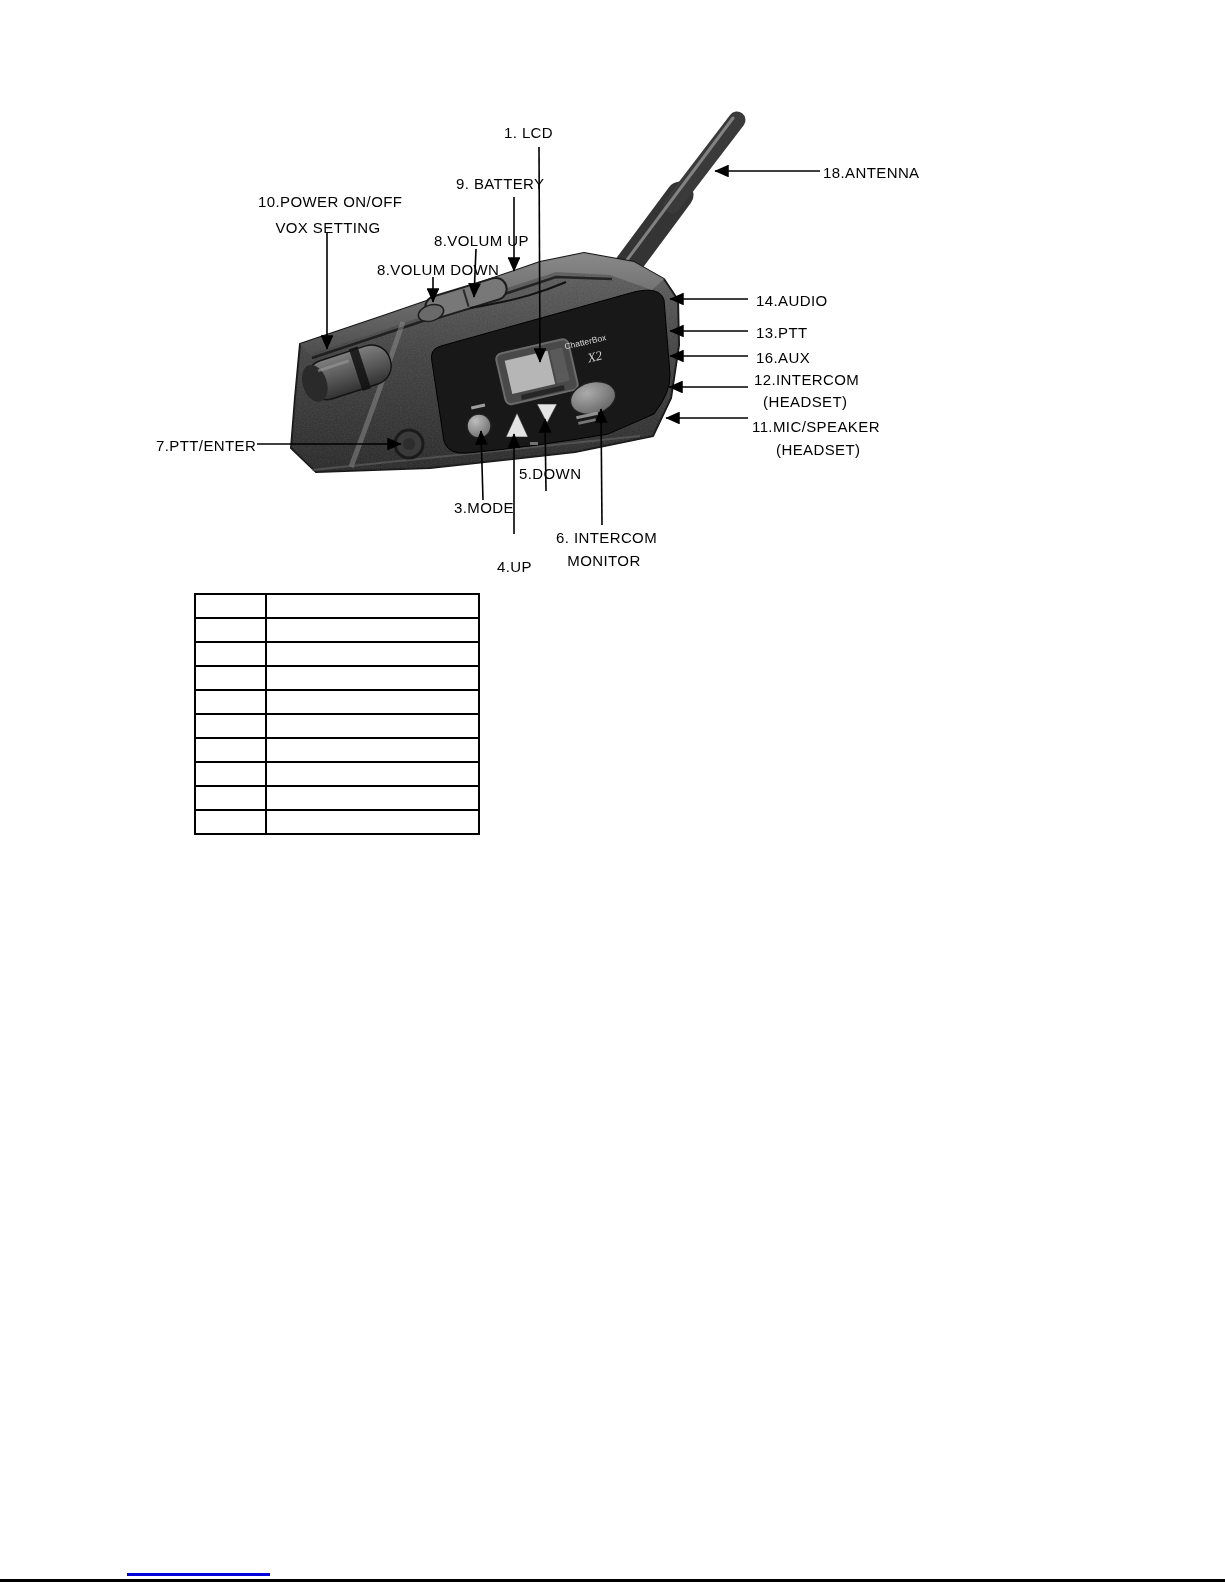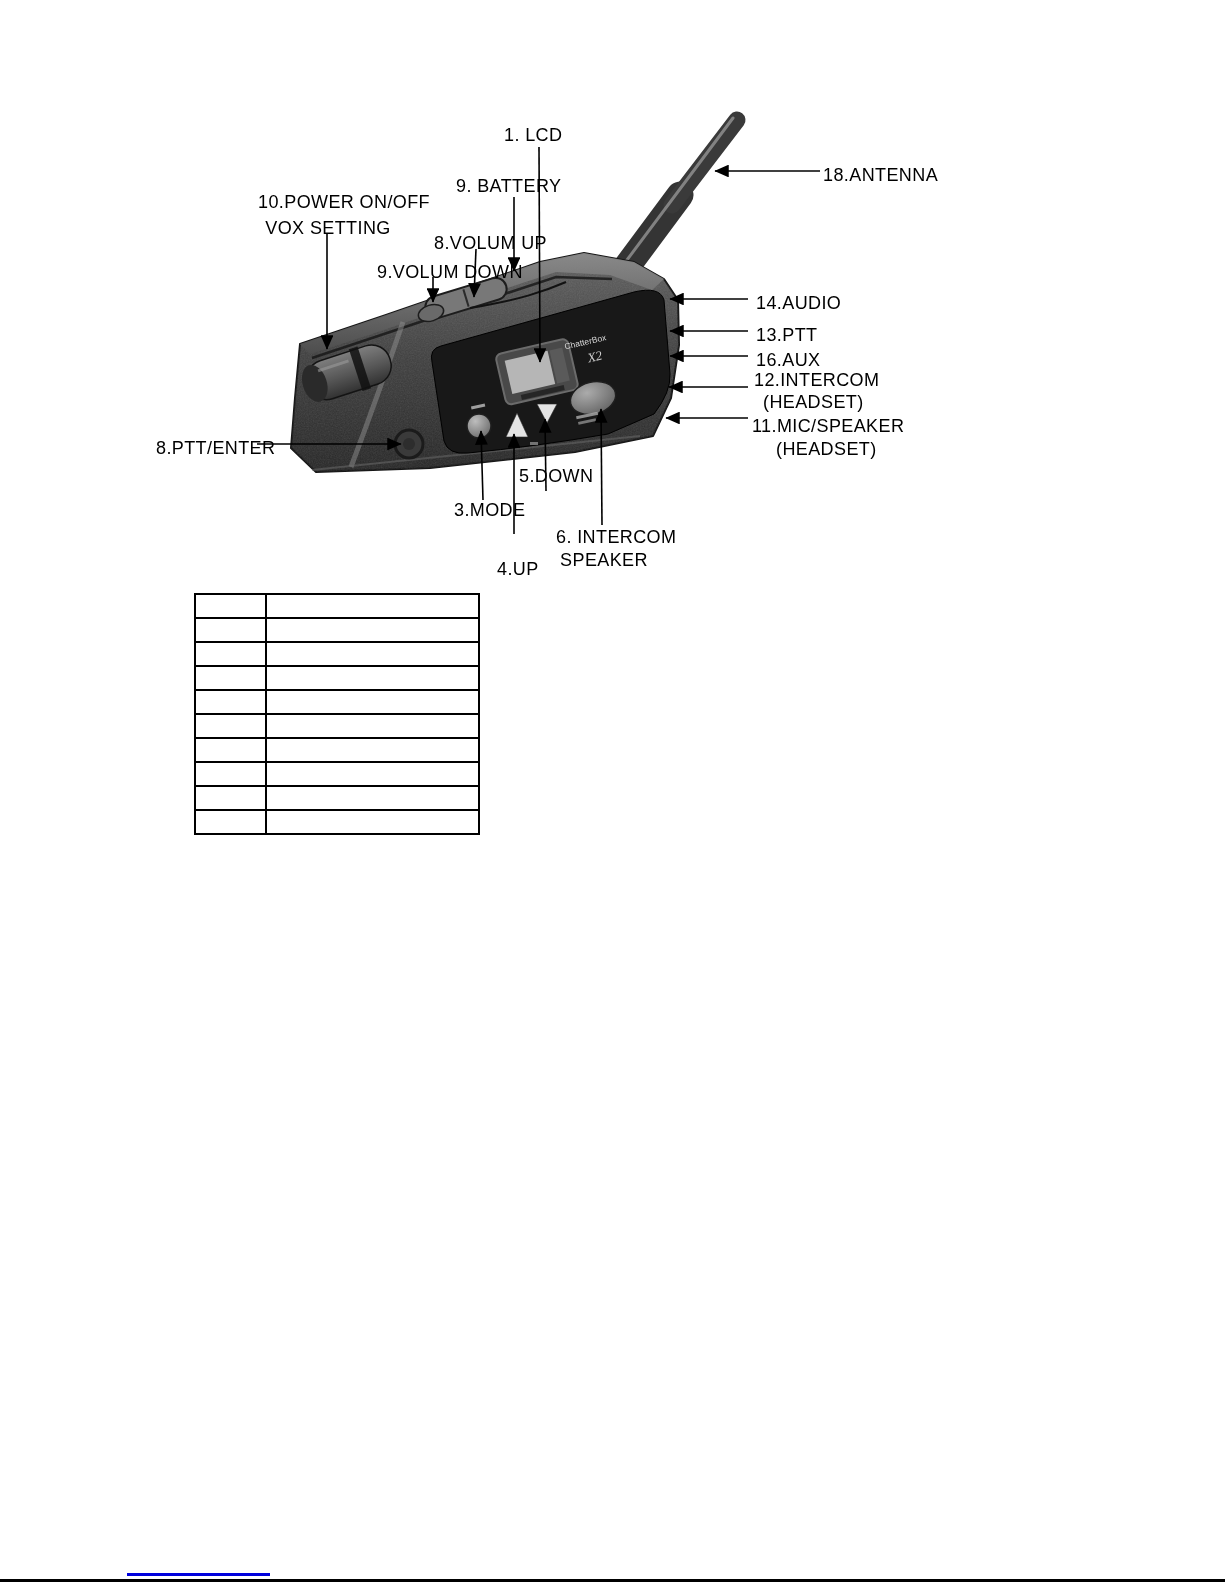--- a/index.html
+++ b/index.html
@@ -1,20 +1,20 @@
 <!DOCTYPE html>
 <html><head>
 <meta charset="utf-8">
 <style>
   html,body{margin:0;padding:0;background:#fff;}
   body{width:1225px;height:1585px;position:relative;overflow:hidden;
        font-family:"Liberation Sans",sans-serif;}
   .page{position:absolute;inset:0;background:#ffffff;}
   svg{position:absolute;left:0;top:0;}
-  .callout{position:absolute;font-size:18px;line-height:1.35;color:#000;
+  .callout{position:absolute;font-size:15px;line-height:1.35;color:#000;
            white-space:nowrap;letter-spacing:0.4px;}
   .callout .ln{display:block;}
   .center{text-align:center;}
   .tblwrap{position:absolute;left:194px;top:593px;}
   table.parts{border-collapse:collapse;table-layout:fixed;width:284px;}
   table.parts td{border:2px solid #000;height:22px;padding:0 4px;
                  font-size:12px;color:#000;}
   .col-a{width:71px;} .col-b{width:213px;}
   .footer-link{position:absolute;left:127px;top:1573px;width:143px;height:3px;}
   .footer-rule{position:absolute;left:0;top:1579px;width:1225px;height:3px;background:#000;}
@@ -136,28 +136,28 @@
     </g>
   </svg>
 
   <div class="callout" style="left:504px;top:123px">1. LCD</div>
   <div class="callout" style="left:456px;top:174px">9. BATTERY</div>
   <div class="callout center" style="left:258px;top:189px;width:140px;line-height:26px">
     <span class="ln">10.POWER ON/OFF</span>
     <span class="ln">VOX SETTING</span>
   </div>
   <div class="callout" style="left:434px;top:231px">8.VOLUM UP</div>
-  <div class="callout" style="left:377px;top:260px">9.VOLUM DOWN</div>
-  <div class="callout" style="left:156px;top:436px">8.PTT/ENTER</div>
+  <div class="callout" style="left:377px;top:260px">8.VOLUM DOWN</div>
+  <div class="callout" style="left:156px;top:436px">7.PTT/ENTER</div>
   <div class="callout" style="left:454px;top:498px">3.MODE</div>
   <div class="callout" style="left:519px;top:464px">5.DOWN</div>
   <div class="callout" style="left:497px;top:557px">4.UP</div>
   <div class="callout center" style="left:556px;top:526px;width:96px;line-height:23px">
     <span class="ln">6. INTERCOM</span>
-    <span class="ln">SPEAKER</span>
+    <span class="ln">MONITOR</span>
   </div>
   <div class="callout" style="left:823px;top:163px">18.ANTENNA</div>
   <div class="callout" style="left:756px;top:291px">14.AUDIO</div>
   <div class="callout" style="left:756px;top:323px">13.PTT</div>
   <div class="callout" style="left:756px;top:348px">16.AUX</div>
   <div class="callout" style="left:754px;top:369px;line-height:22px">
     <span class="ln">12.INTERCOM</span>
     <span class="ln" style="margin-left:9px">(HEADSET)</span>
   </div>
   <div class="callout" style="left:752px;top:415px;line-height:23px">

